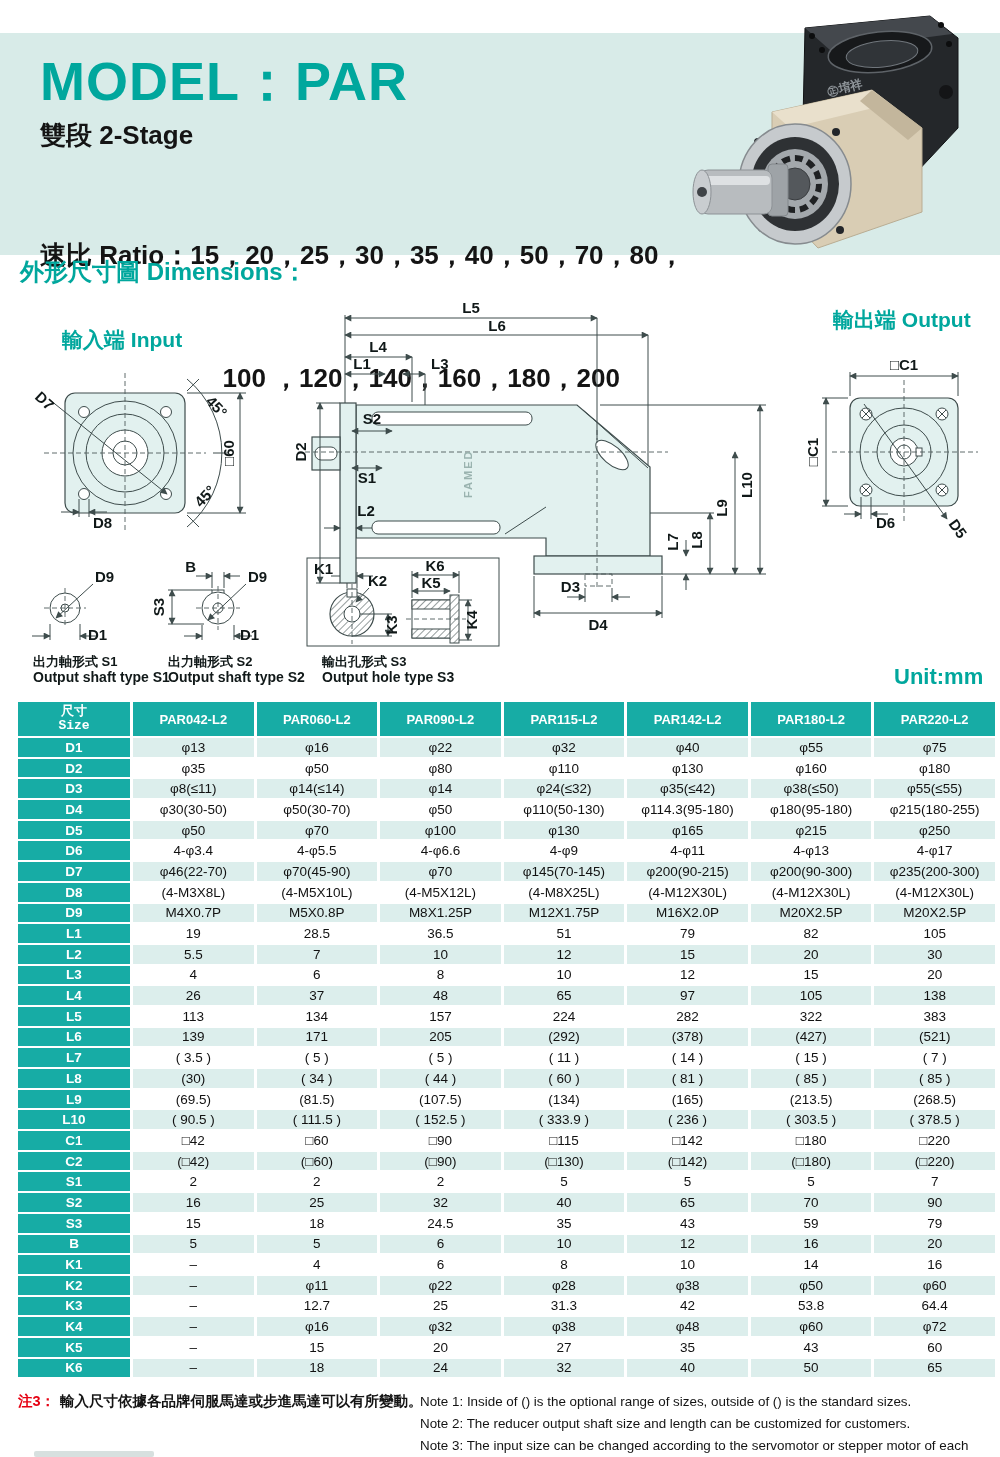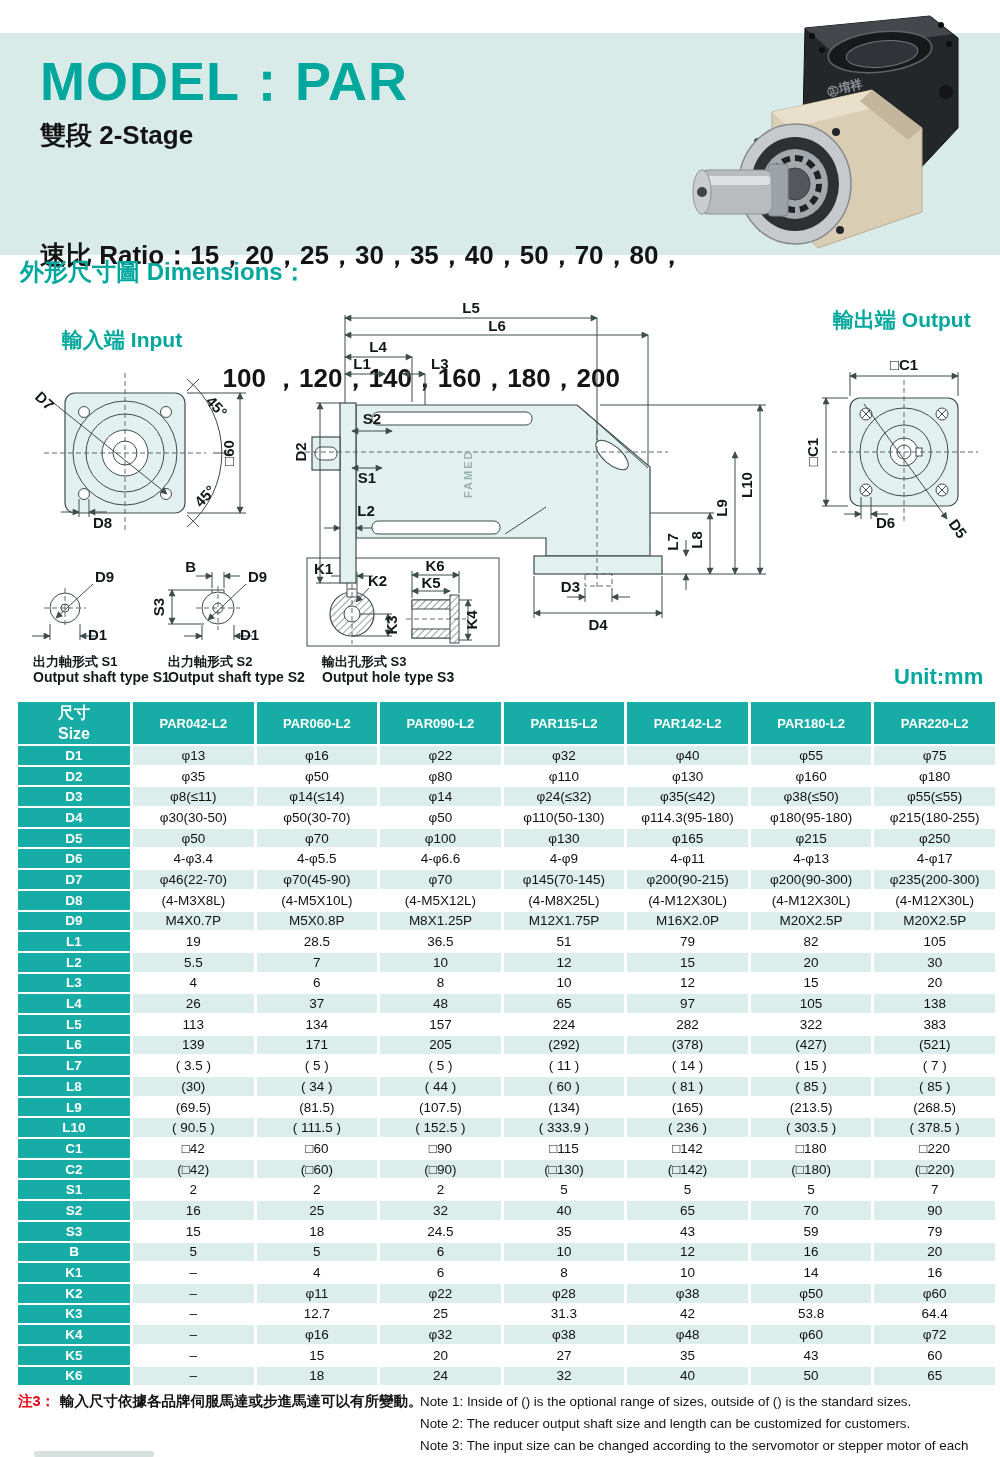--- a/index.html
+++ b/index.html
@@ -20,21 +20,21 @@
   .cl{stroke:#4E5B5B;stroke-width:0.9;fill:none;stroke-dasharray:5 3;}
   .fillp{fill:#E2F1EF;stroke:#3E4C4C;stroke-width:1.2;}
   .wh{fill:#fff;stroke:#3E4C4C;stroke-width:1;}
   .dimtxt{font:bold 15px "Liberation Sans",sans-serif;fill:#101818;}
   .captxt{font:bold 13px "Liberation Sans",sans-serif;fill:#101818;}
   .capen{font:bold 14px "Liberation Sans",sans-serif;fill:#101818;}
   .logotxt{font:bold 11px "Liberation Sans",sans-serif;fill:#9AB3AF;letter-spacing:2px;}
   table{position:absolute;left:15px;top:700px;width:983px;border-collapse:separate;border-spacing:3px 2px;table-layout:fixed;}
   th,td{padding:0;text-align:center;vertical-align:middle;overflow:hidden;white-space:nowrap;}
   thead th{background:#17ACA5;color:#fff;font-size:13px;font-weight:bold;height:34px;}
-  thead th.size{font-size:16px;line-height:21px;}
+  thead th.size{font-size:13px;line-height:14px;font-family:Liberation Mono, monospace;}
   tbody th{background:#17ACA5;color:#fff;font-size:13.5px;font-weight:bold;height:18.7px;}
   tbody td{font-size:13.5px;color:#111;height:18.7px;background:#fff;}
   tr.tint td{background:#DCEEEC;}
   .notes-zh{position:absolute;left:18px;top:1390px;font-size:14.5px;font-weight:bold;color:#141414;line-height:22px;}
   .notes-zh .tag{color:#E60012;margin-right:5px;}
   .notes-en{position:absolute;left:420px;top:1391px;font-size:13.4px;color:#141414;line-height:22px;}
   .artifact{position:absolute;left:34px;top:1451px;width:120px;height:6px;background:#B7C6C4;opacity:.55;border-radius:2px;}
 </style>
 </head>
 <body>

